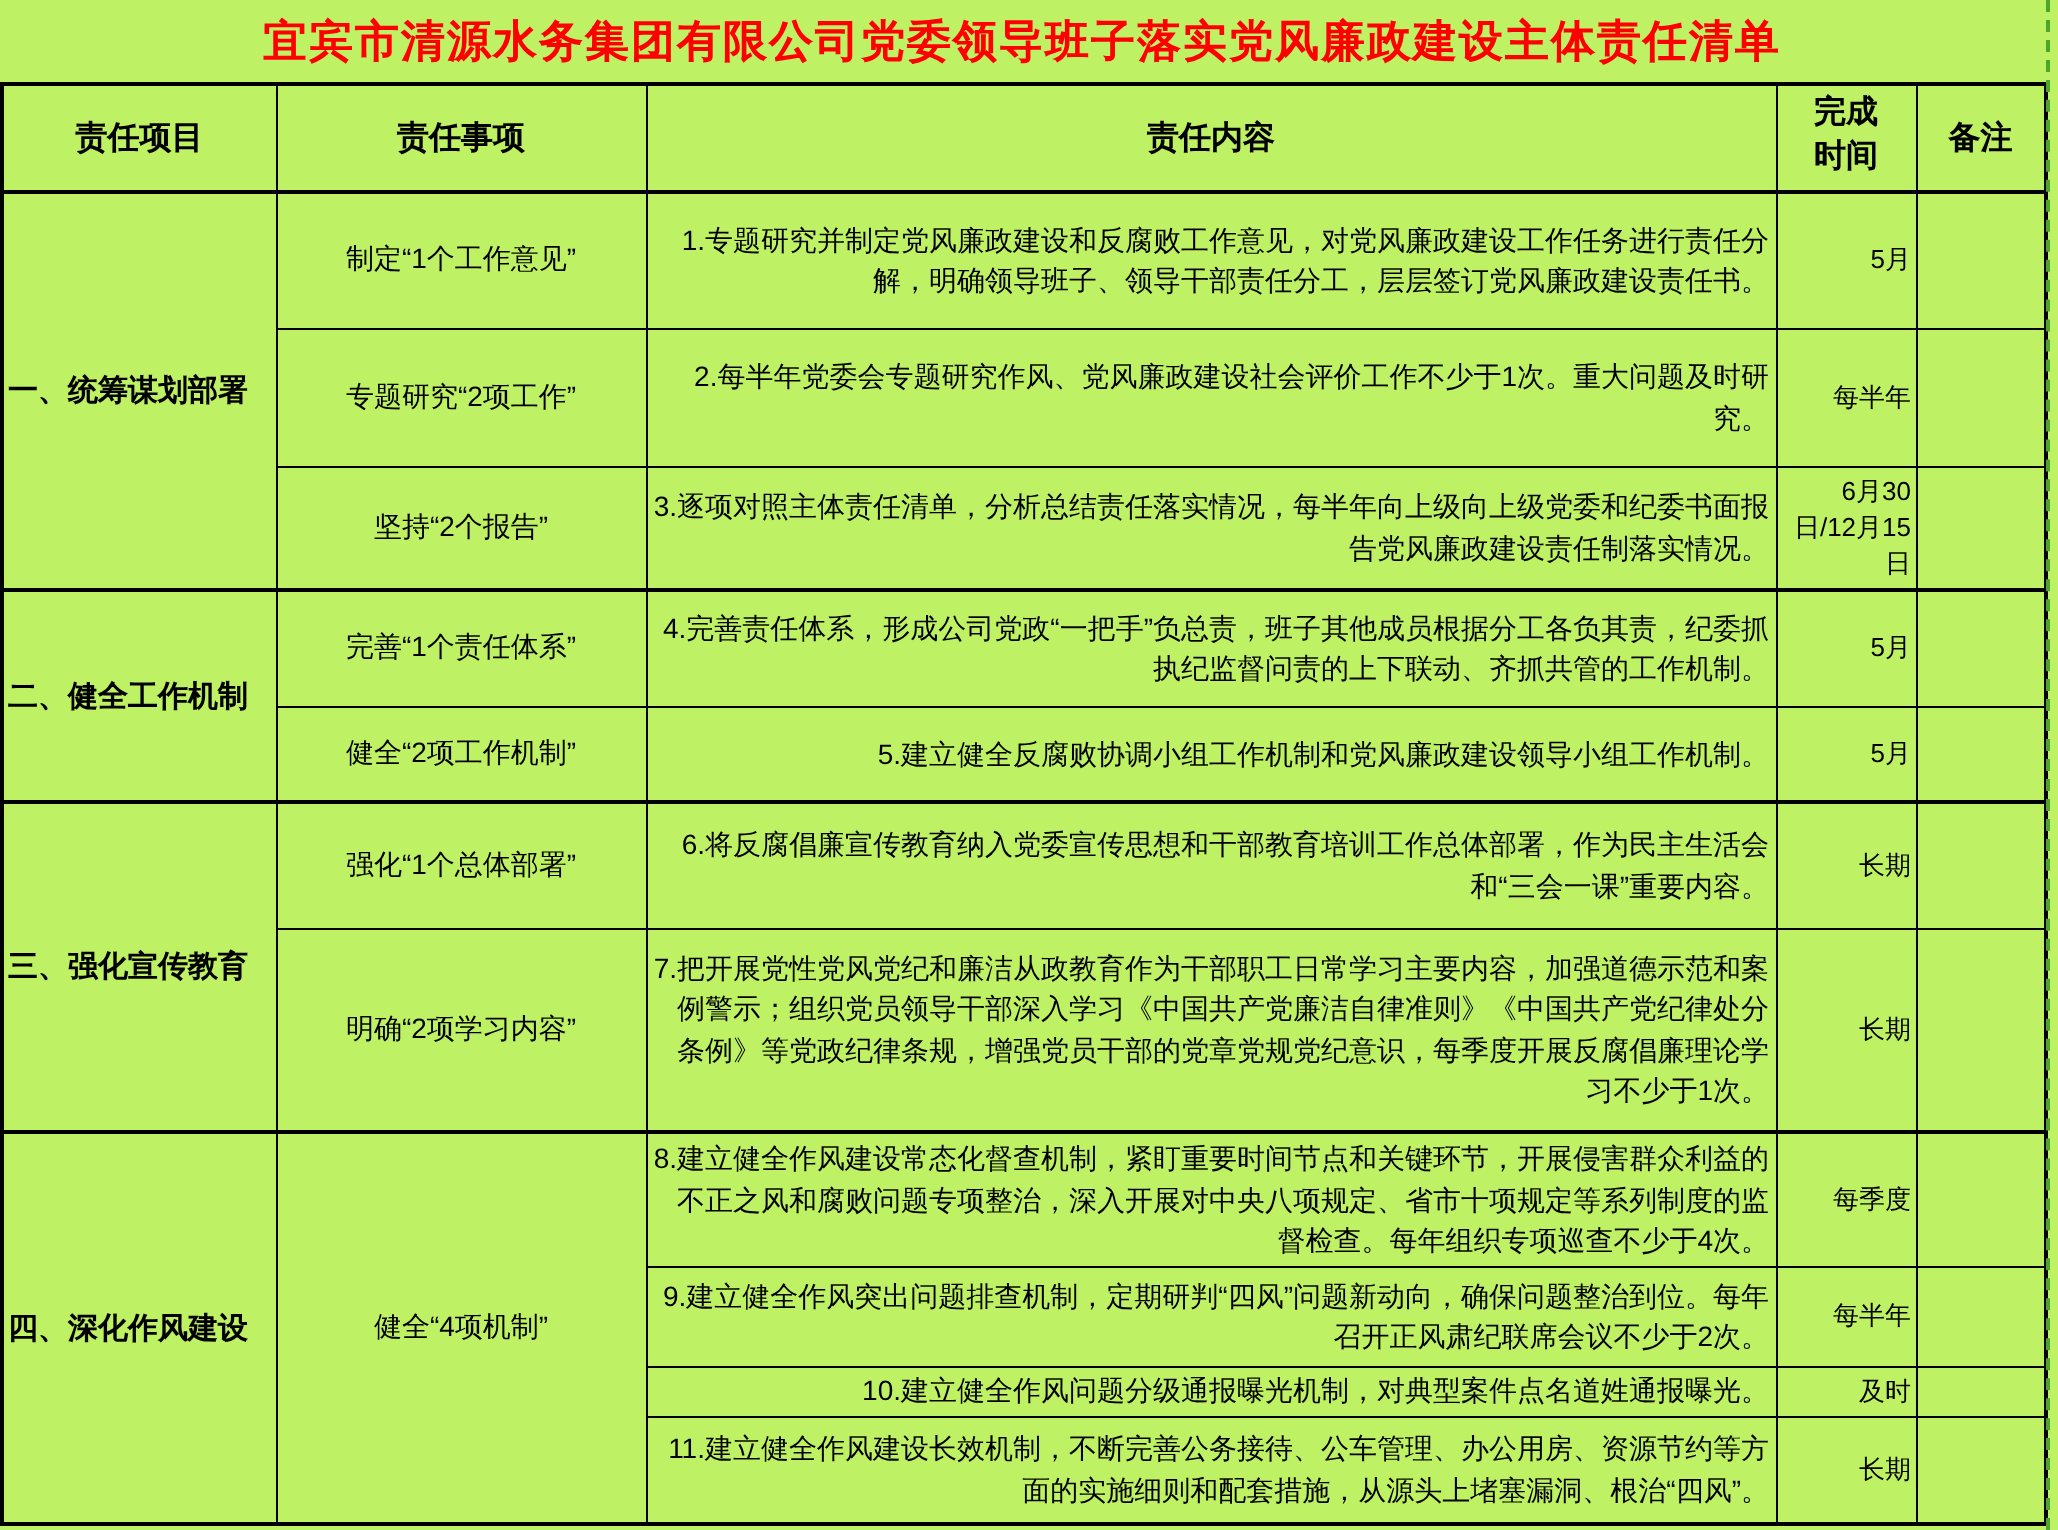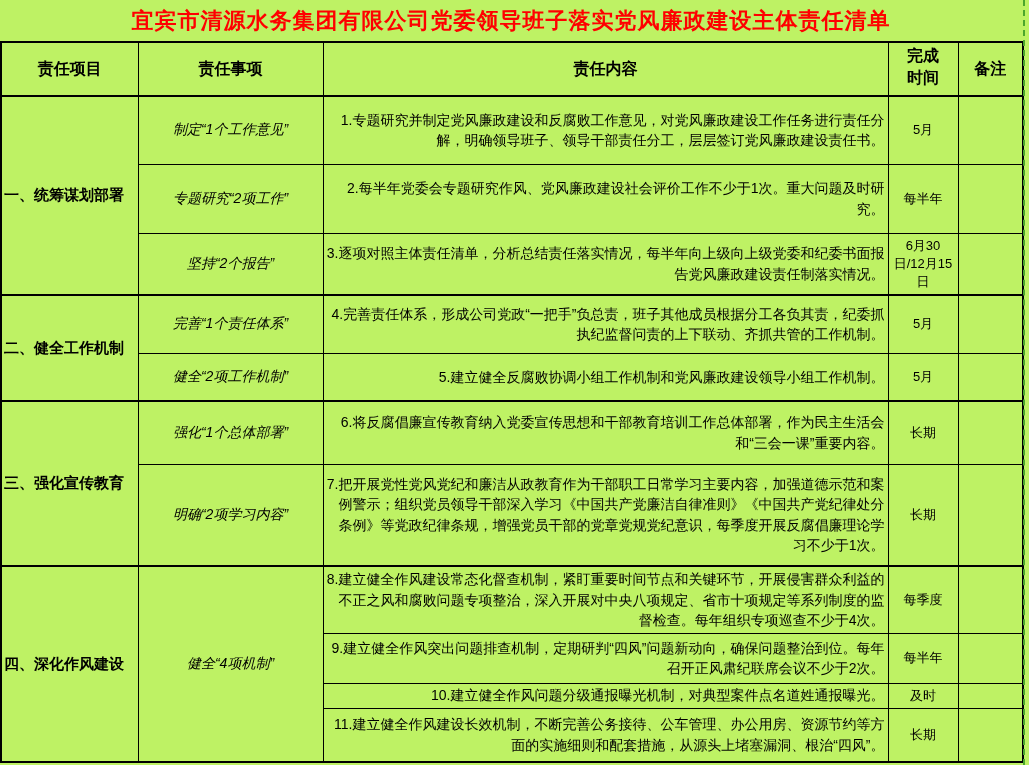--- a/index.html
+++ b/index.html
@@ -8,23 +8,23 @@
   .title{width:1022px;height:41px;display:flex;align-items:center;justify-content:center;
          font-size:22px;font-weight:bold;letter-spacing:1px;}
   table{border-collapse:collapse;table-layout:fixed;width:1022px;}
   table,td,th{border:1px solid #000;}
   table{border:2px solid #000;}
   th{font-size:16px;font-weight:bold;text-align:center;vertical-align:middle;padding:0;}
   thead tr{height:54px;font-family:Liberation Mono, monospace;}
   thead th{border-bottom:2px solid #000;}
   td{vertical-align:middle;padding:0;}
   td.project{font-size:15px;font-weight:bold;text-align:left;padding:0 2px;}
-  td.item{font-size:14px;text-align:center;padding:0 4px;font-style:italic;}
+  td.item{font-size:14px;text-align:center;padding:0 4px;}
   td.content{font-size:14px;text-align:right;padding:1px 3px;line-height:1.45;}
-  td.time{font-size:13px;text-align:center;padding:0 2px;line-height:1.35;}
+  td.time{font-size:13px;text-align:right;padding:0 2px;line-height:1.35;}
   td.note{font-size:13px;text-align:center;}
   tr.sec-start td{border-top:2px solid #000;}
   .wrap2{display:inline-block;width:2.1em;word-break:break-all;line-height:1.35;}
   .pagebreak{position:absolute;top:0;left:1023px;width:0;height:765px;
              border-left:2px dashed #4ca62c;}
 </style>
 </head>
 <body>
 
 <div class="page">

